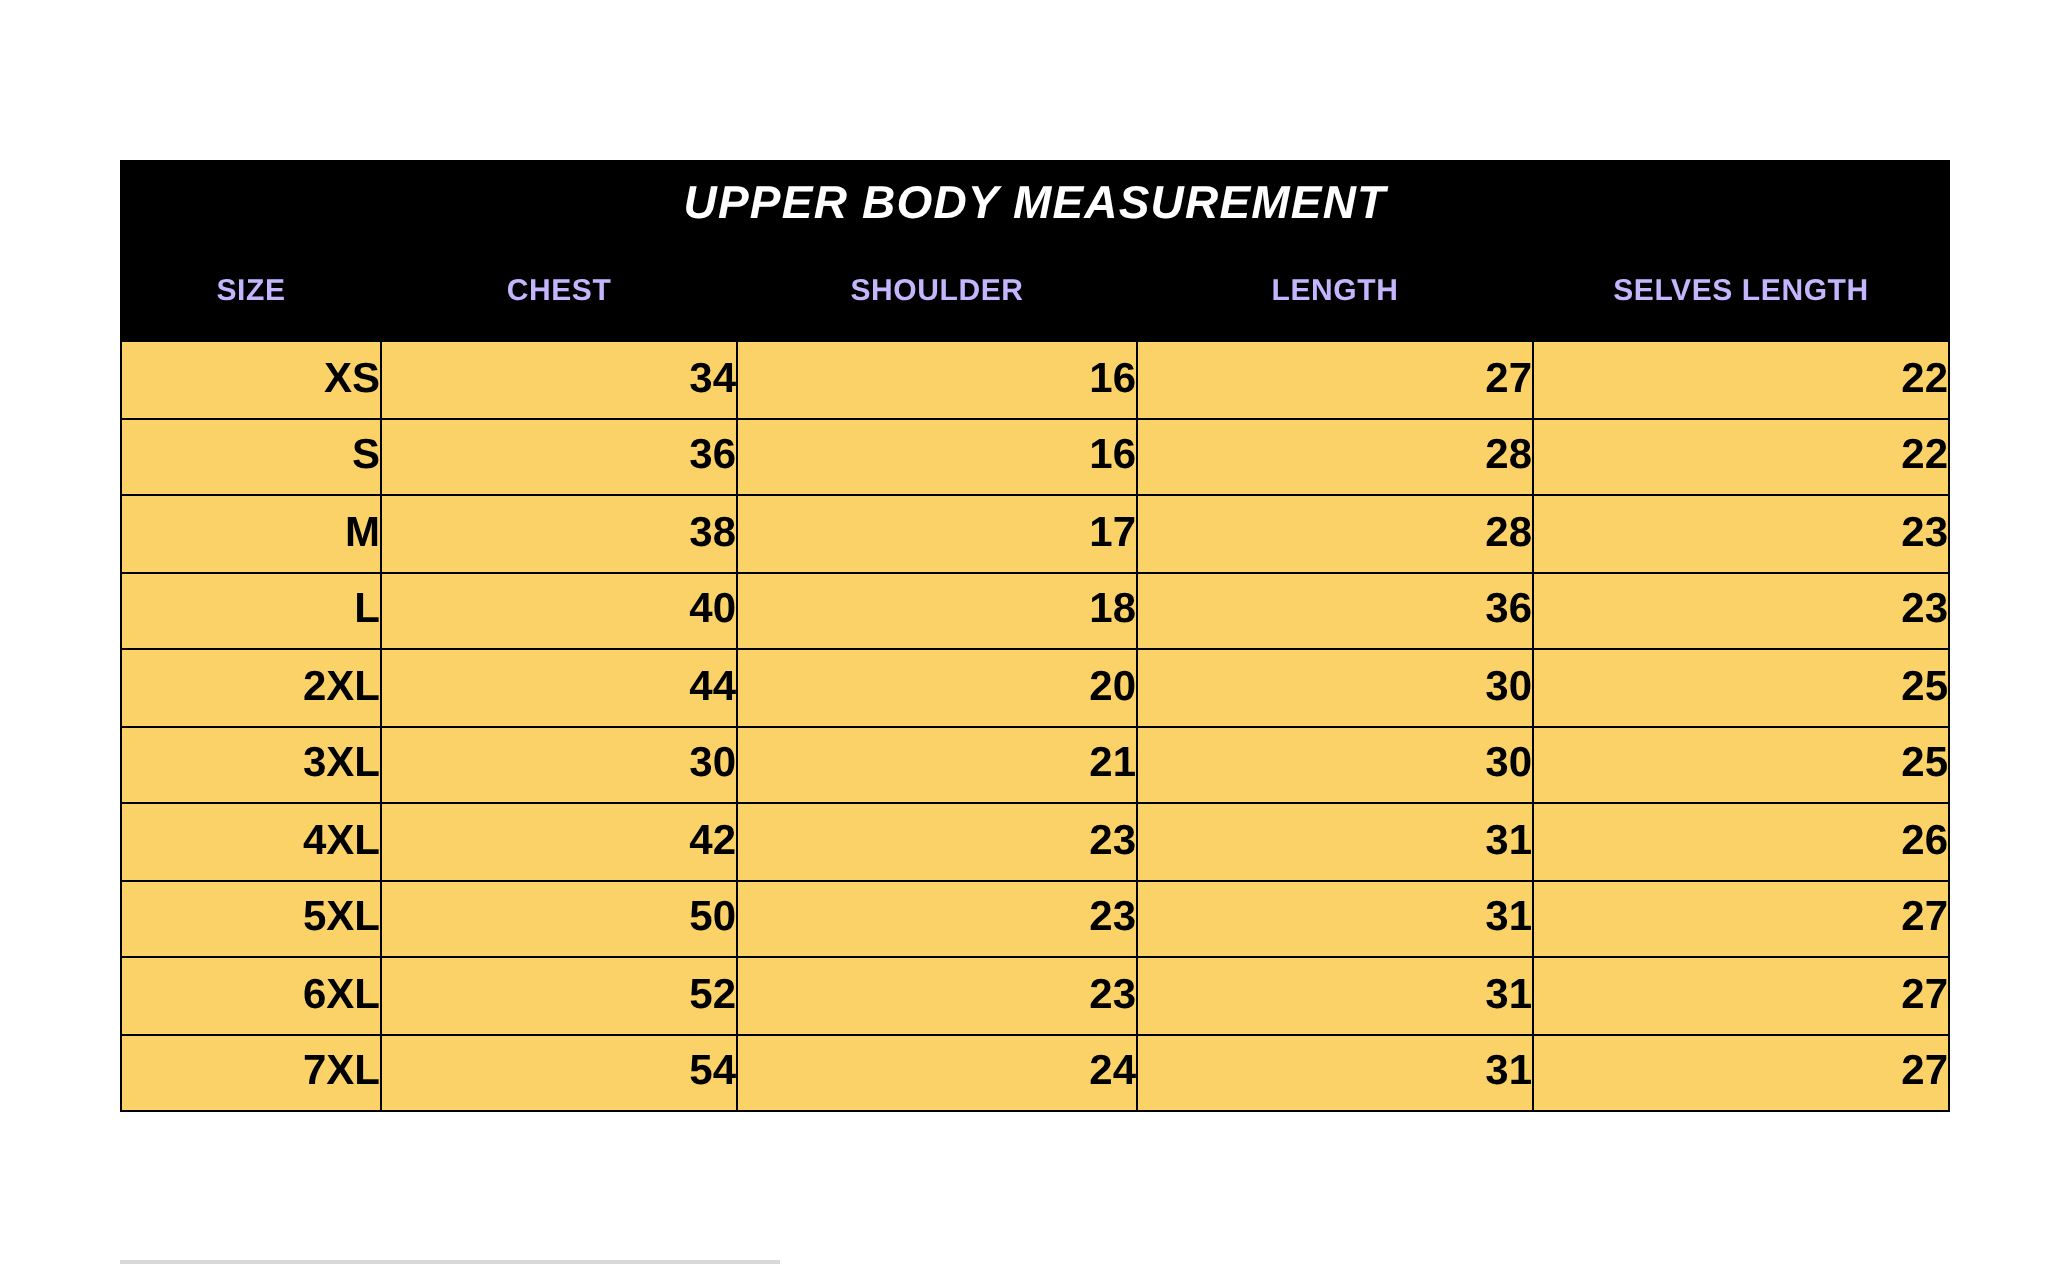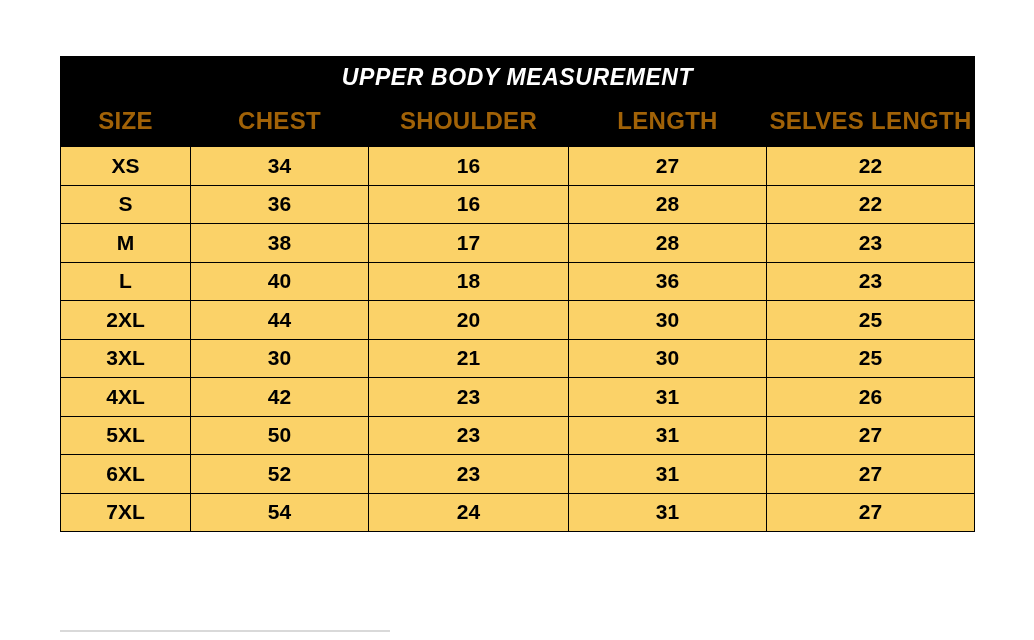--- a/index.html
+++ b/index.html
@@ -11,21 +11,21 @@
     width: 1034px;
     height: 640px;
     font-family: "Liberation Sans", sans-serif;
     position: relative;
     overflow: hidden;
   }
 
   .chart-wrap {
     position: absolute;
     left: 60px;
-    top: 56px;
+    top: 80px;
     width: 914px;
   }
 
   table.size-table {
     border-collapse: collapse;
     width: 914px;
     table-layout: fixed;
   }
 
   table.size-table td,
@@ -44,37 +44,38 @@
     font-size: 23px;
     letter-spacing: 0.6px;
     height: 36px;
     padding: 2px 0 6px 0;
     border: none;
   }
 
   
   .header-row th {
     background: #000000;
-    color: #a16207;
+    color: #c4b5fd;
     font-weight: bold;
-    font-size: 24px;
+    font-size: 15px;
     height: 38px;
     padding: 0 0 6px 0;
     border: none;
     letter-spacing: 0.3px;
   }
 
   
   .size-table tbody td {
     background: #fbd268;
     color: #000000;
     font-weight: bold;
     font-size: 21px;
     height: 37.5px;
     padding: 0;
+    text-align: right;
   }
 
   .col-size   { width: 130px; }
   .col-chest  { width: 178px; }
   .col-shldr  { width: 200px; }
   .col-length { width: 198px; }
   .col-selves { width: 208px; }
 
   .bottom-rule {
     position: absolute;

